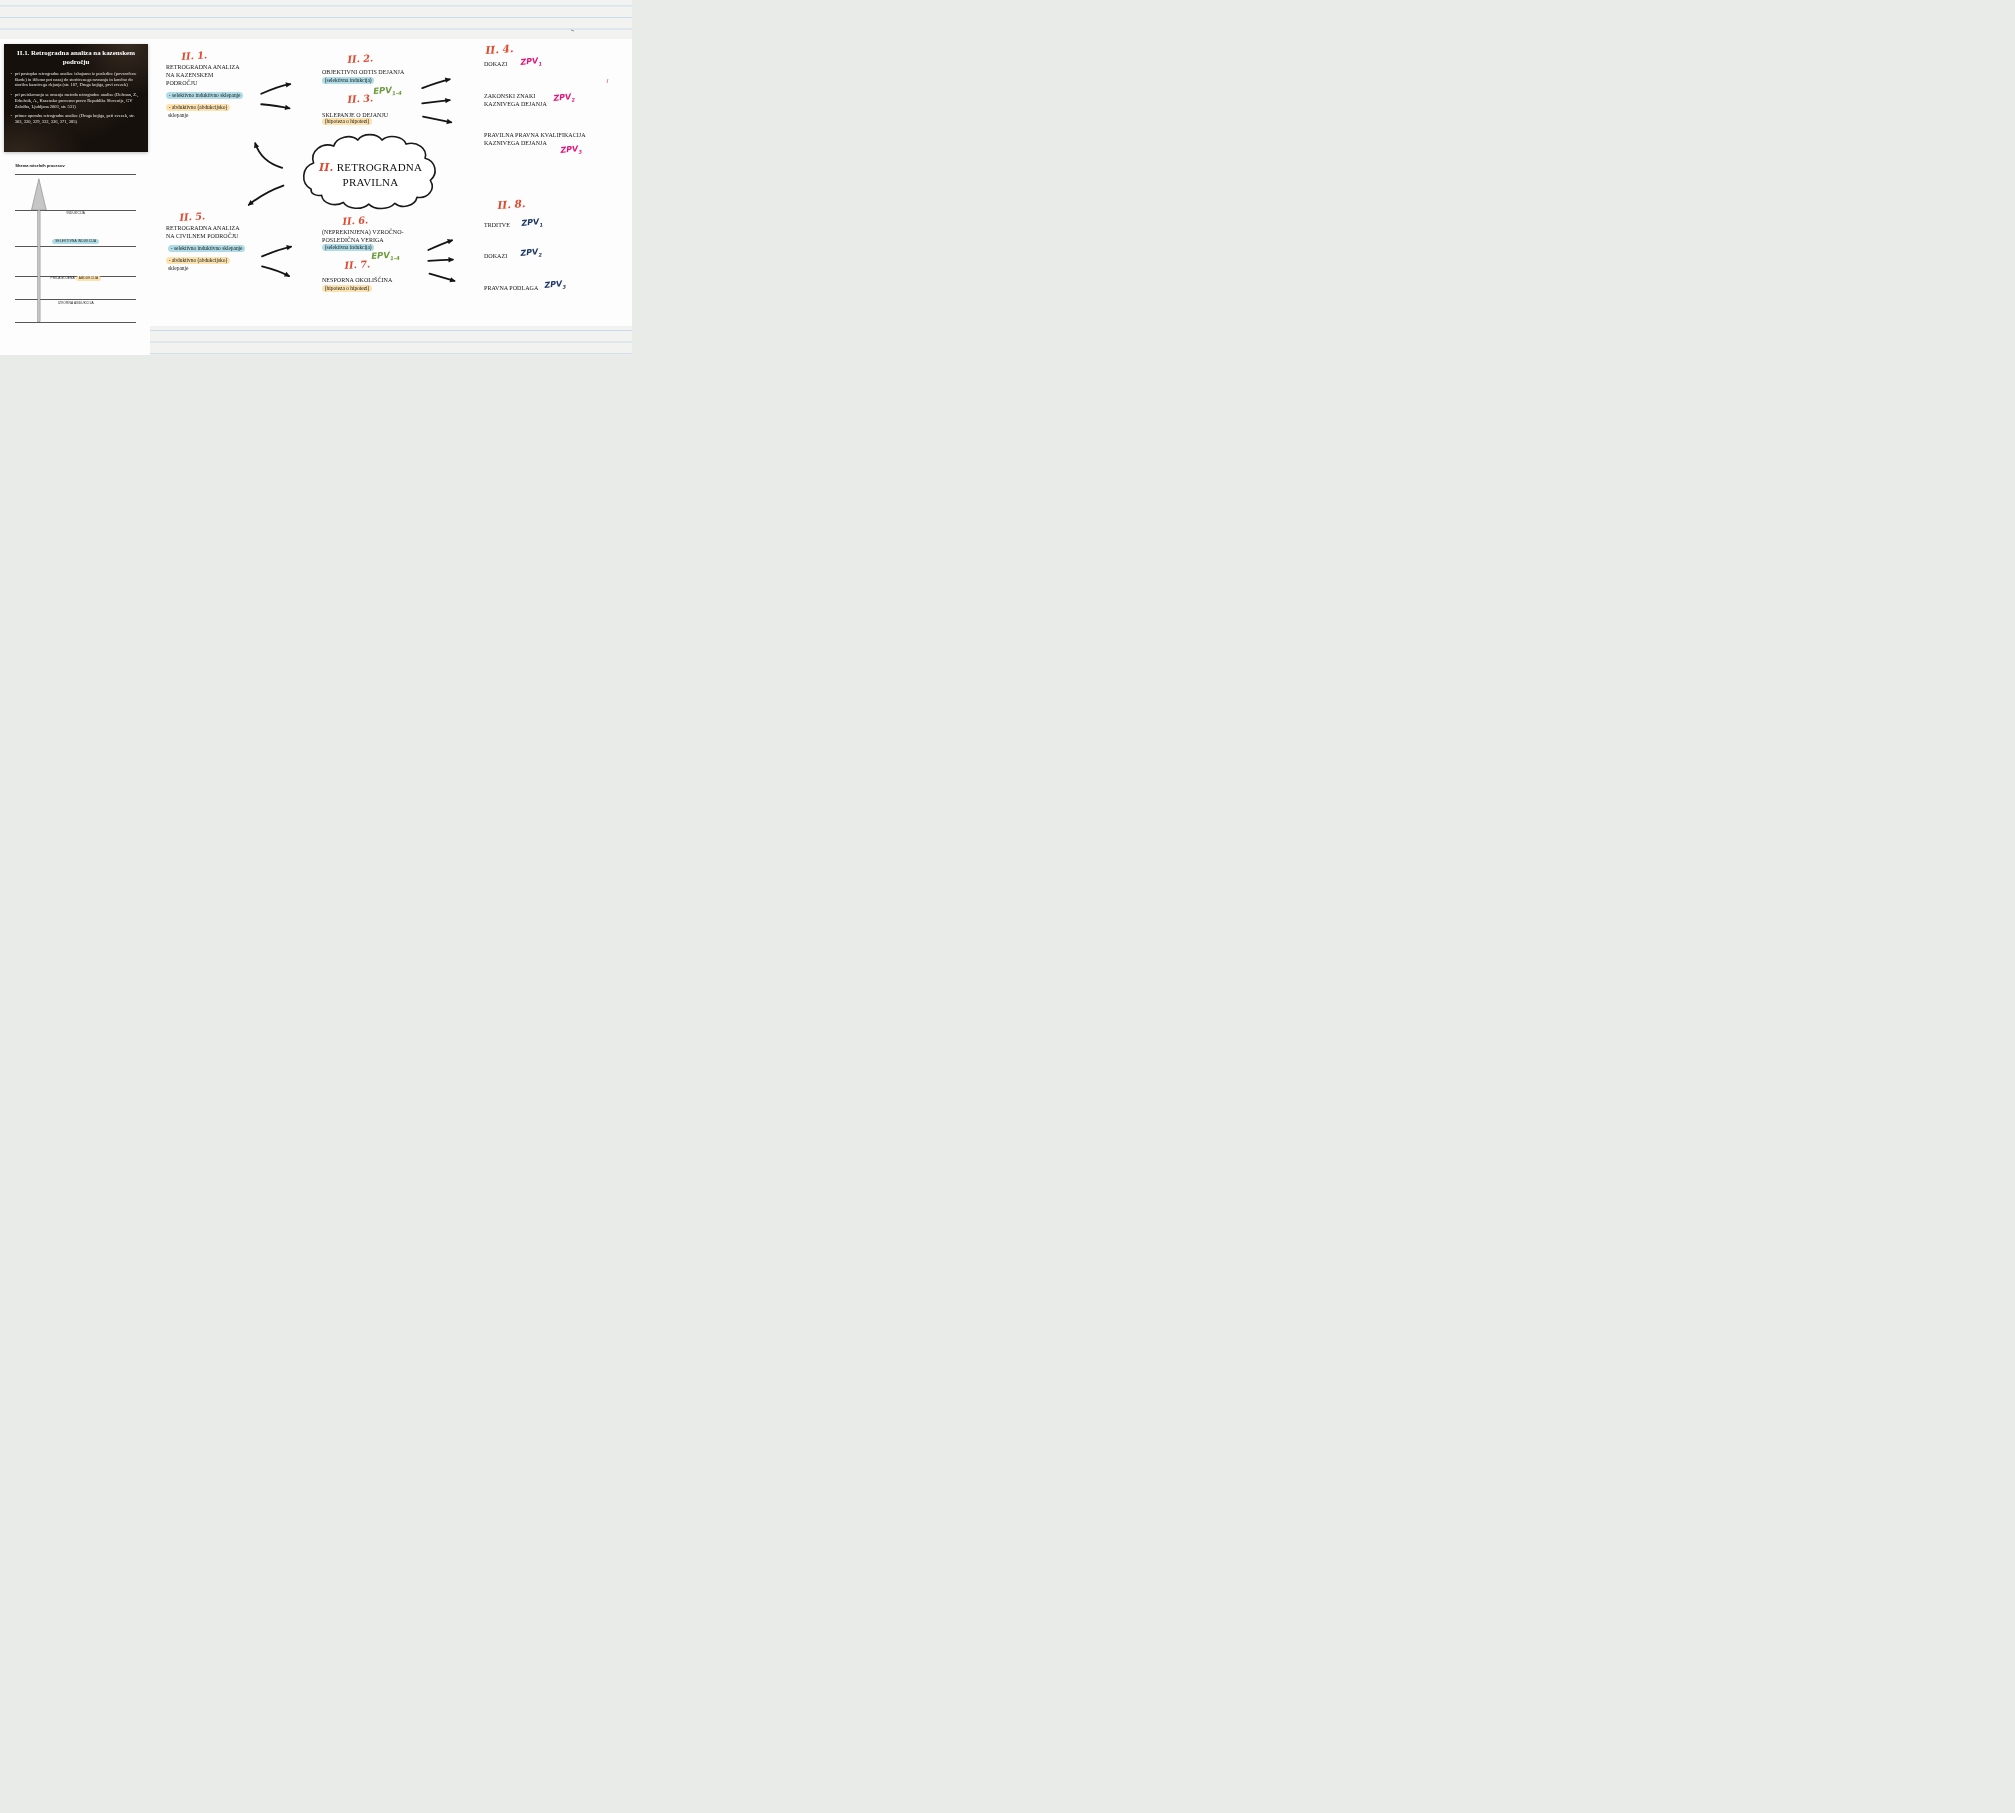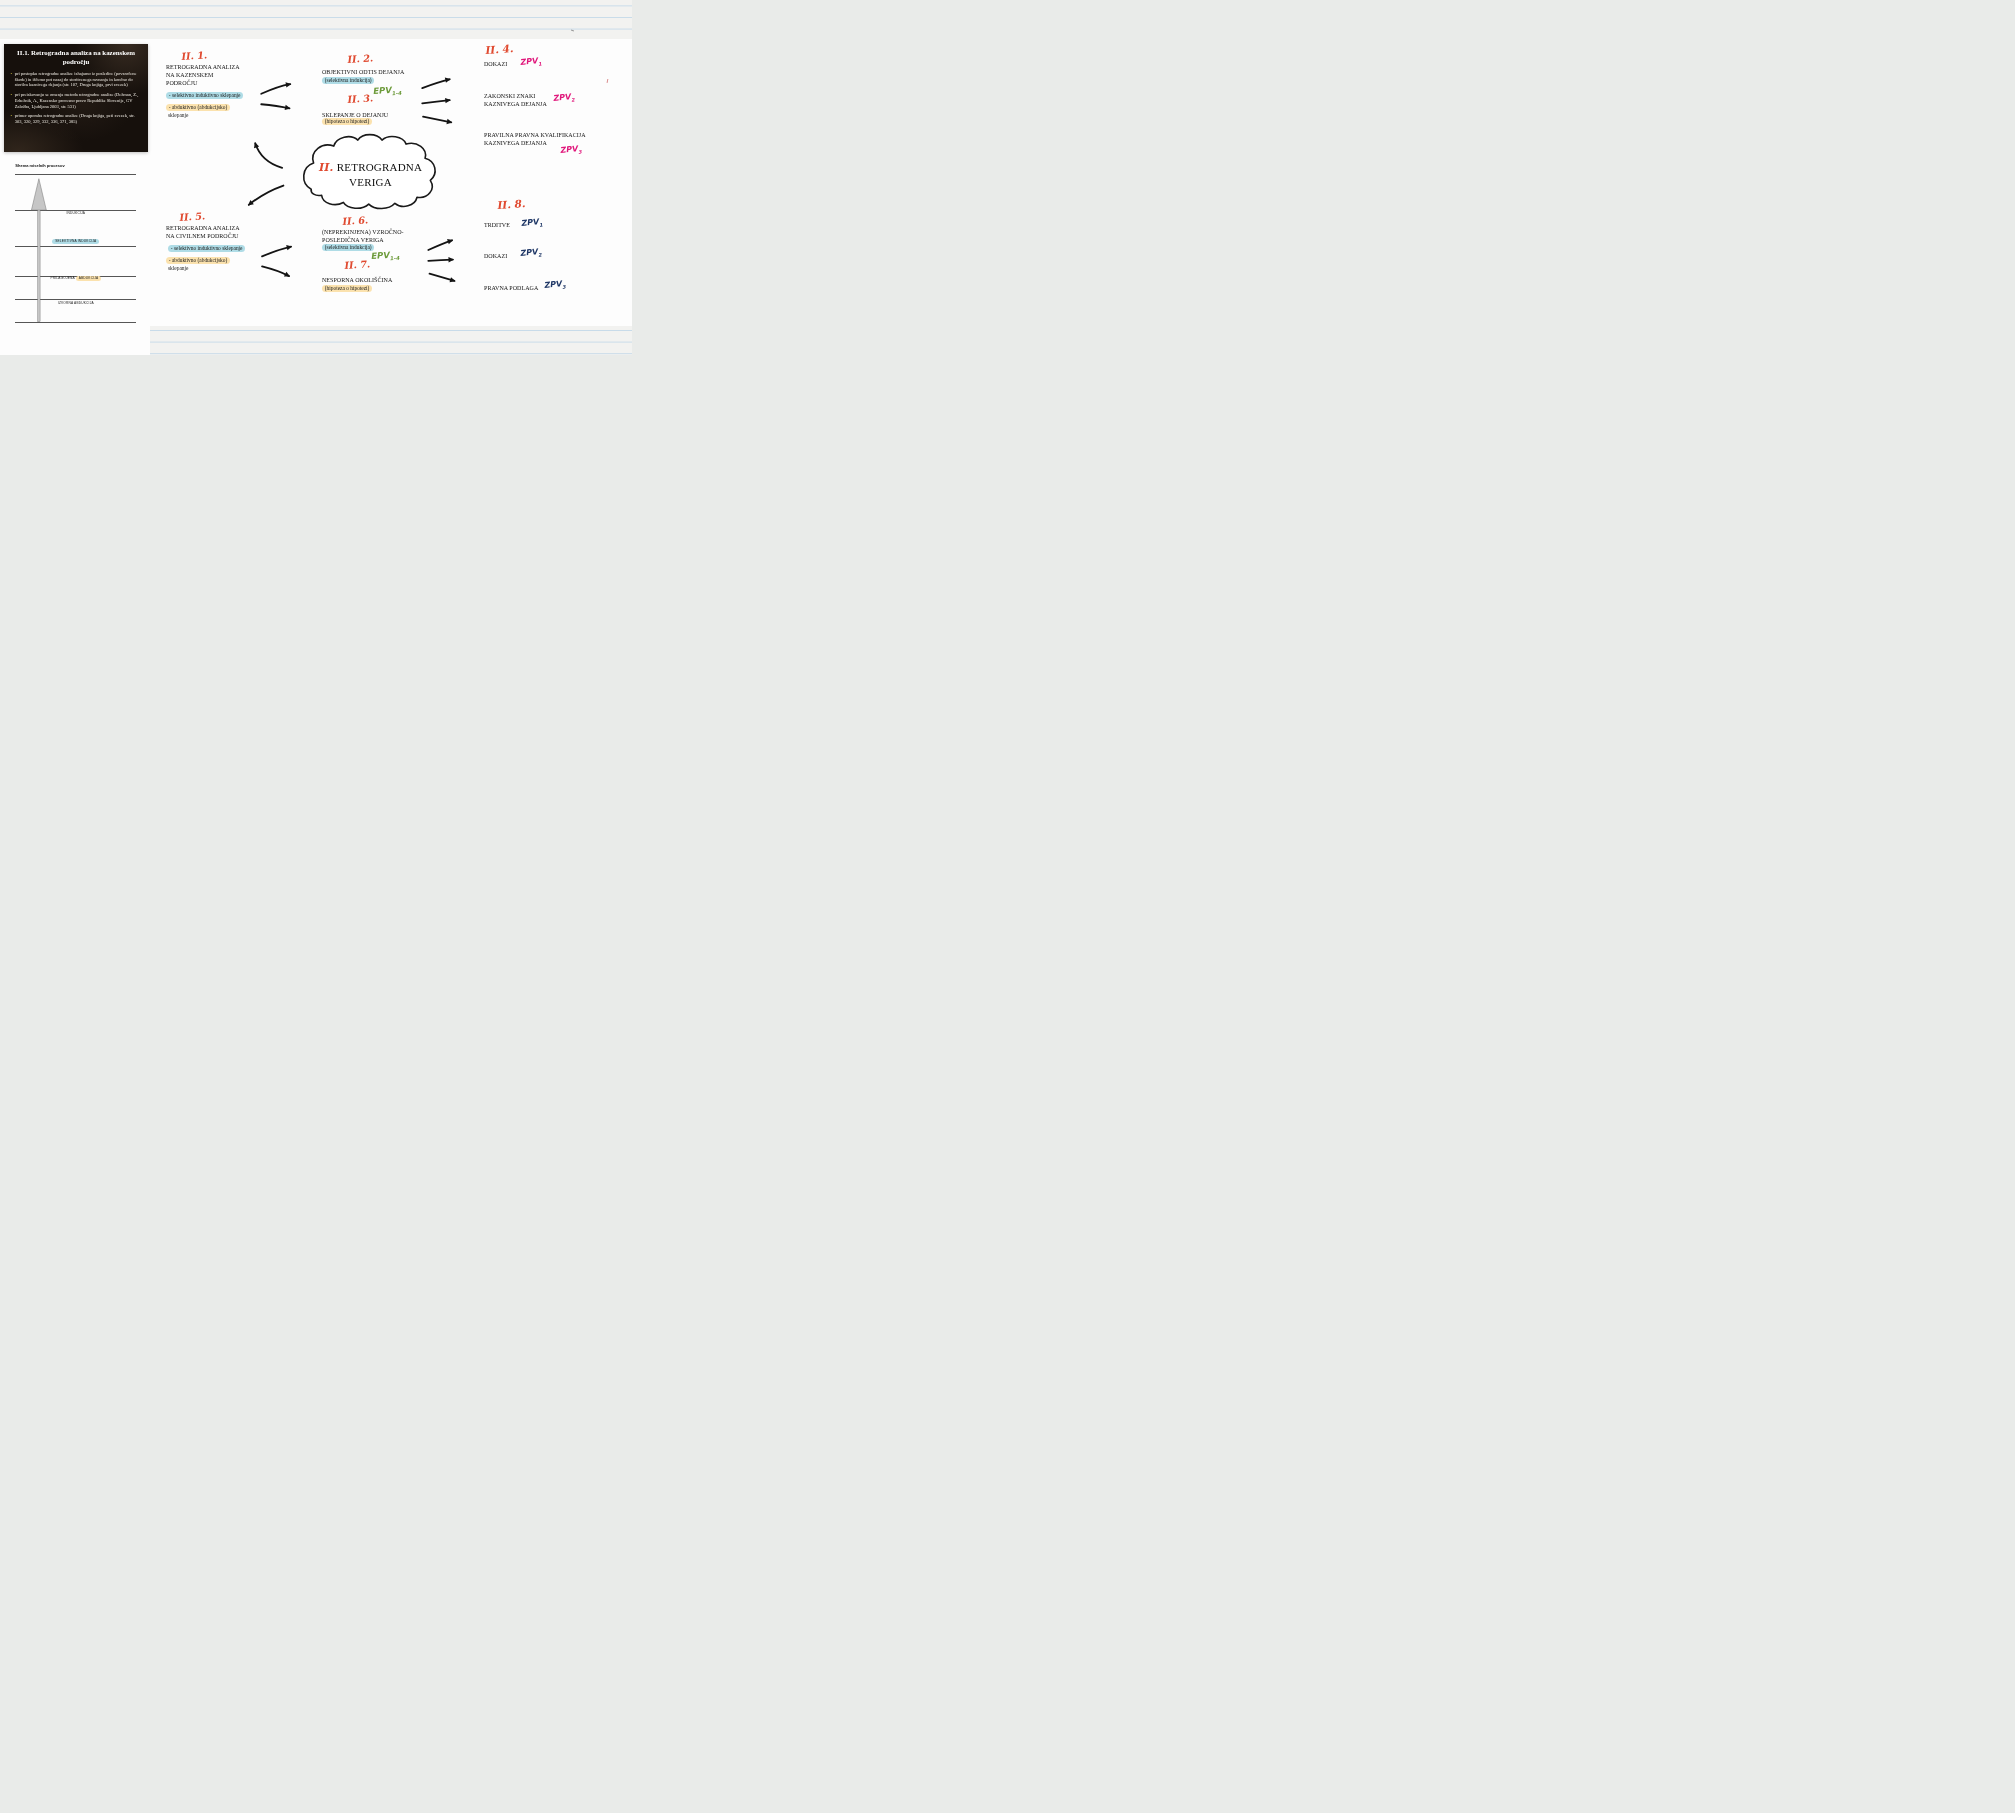--- a/index.html
+++ b/index.html
@@ -127,21 +127,21 @@
       <path d="M650,637 Q692,620 722,613" marker-end="url(#ah)"></path>
       <path d="M650,662 Q690,672 717,686" marker-end="url(#ah)"></path>
       <path d="M1063,621 Q1098,605 1122,597" marker-end="url(#ah)"></path>
       <path d="M1063,648 Q1096,646 1124,645" marker-end="url(#ah)"></path>
       <path d="M1066,680 Q1100,690 1128,698" marker-end="url(#ah)"></path>
     </g>
   </svg>
 
   <div class="abs cloud-text" style="left:312px;top:160px;width:117px;">
     <div><span class="cnum">II.</span><span>RETROGRADNA</span></div>
-    <div>VERIGA</div>
+    <div>PRAVILNA</div>
   </div>
 
   <div class="abs hand-num" style="left:181px;top:51px;">II. 1.</div>
   <div class="abs node-title" style="left:166px;top:64px;">
     <div>RETROGRADNA ANALIZA</div>
     <div>NA KAZENSKEM</div>
     <div>PODROČJU</div>
   </div>
   <div class="abs sub-line" style="left:166px;top:92px;">
     <span class="hl hl-blue">- selektivno induktivno sklepanje</span>

